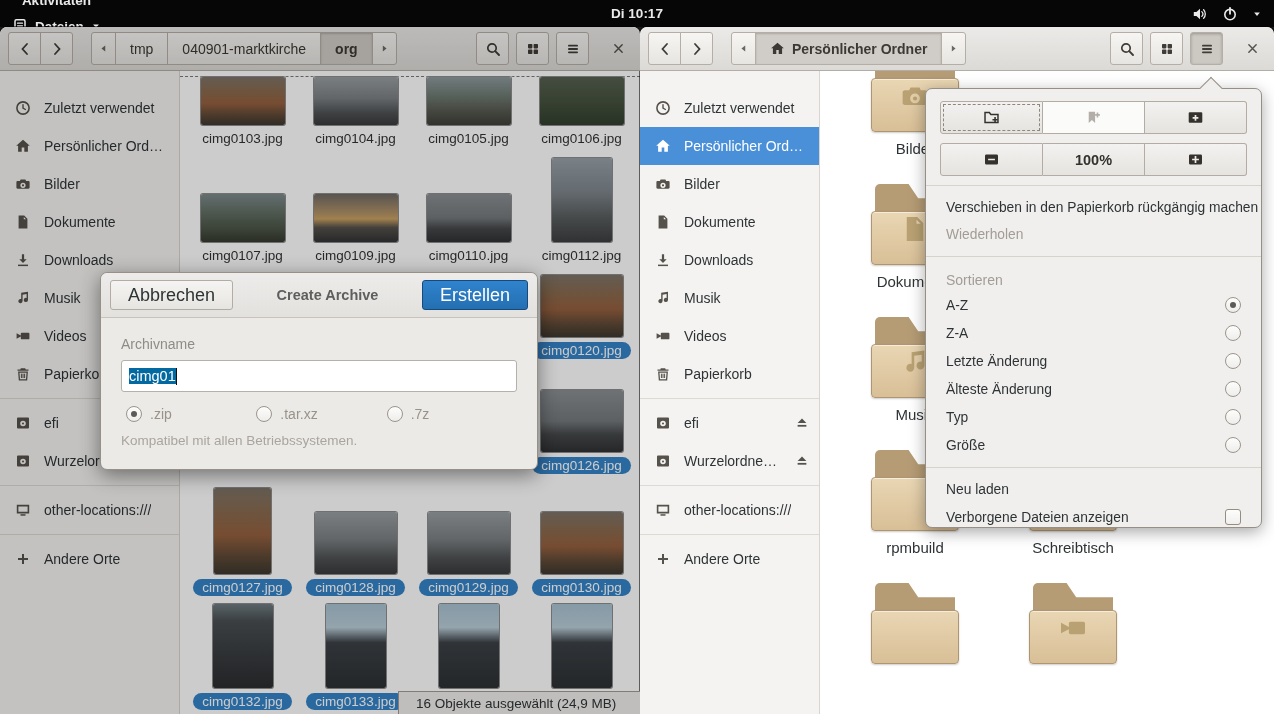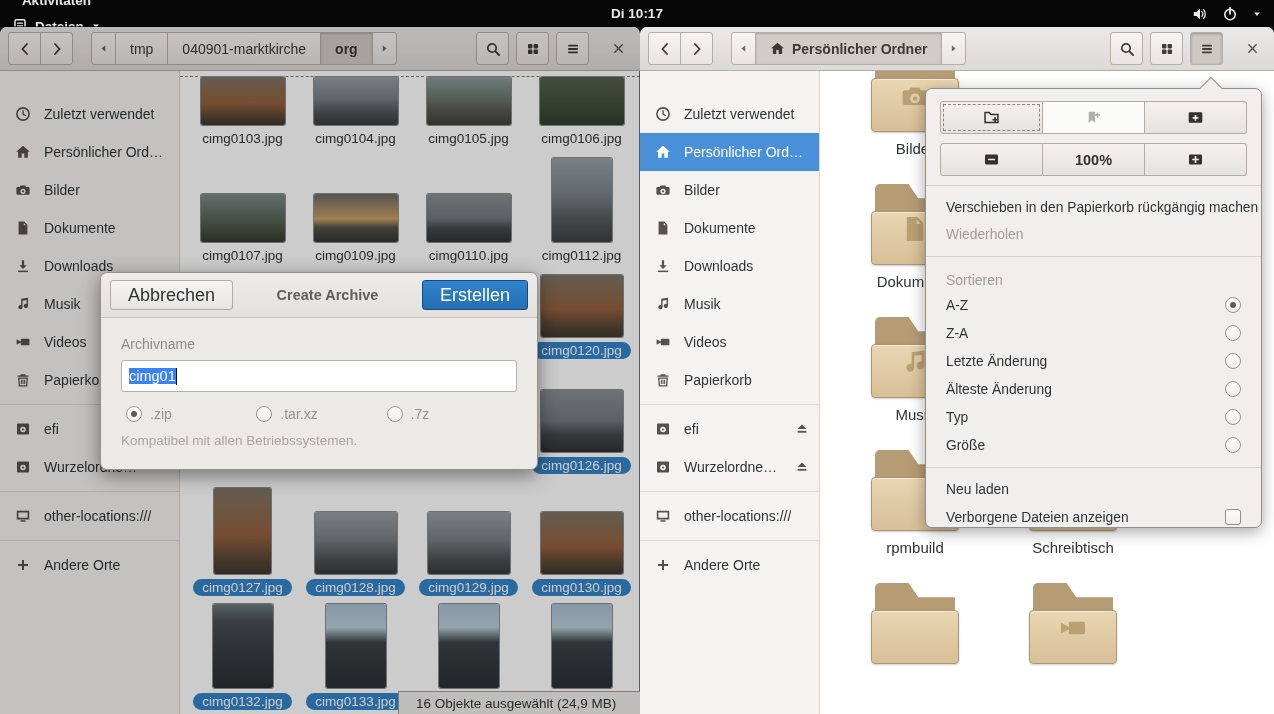--- a/index.html
+++ b/index.html
@@ -44,21 +44,21 @@
   .pbtn.scroll svg { width:11px; height:11px; }
   .pbtn.seg.active { background:#d0ccc7; box-shadow:inset 0 1px 2px rgba(0,0,0,.18); font-weight:bold; }
   .pbtn .ic16 svg { width:15px; height:15px; display:block; }
   .hb-right { margin-left:auto; display:flex; align-items:center; gap:7px; }
   .close-btn { border:none; background:none; width:28px; height:28px; color:#57524c;
                display:flex; align-items:center; justify-content:center; margin-left:8px; }
   .close-btn svg { width:13px; height:13px; }
 
   
   .sidebar { position:absolute; top:44px; left:0; bottom:0; width:180px; background:#f4f3f1;
-             border-right:1px solid #d8d4cf; padding-top:24px; z-index:1; }
+             border-right:1px solid #d8d4cf; padding-top:18px; z-index:1; }
   .srow { position:relative; height:38px; display:flex; align-items:center; gap:13px;
           padding:0 10px 0 15px; font-size:14px; color:#2e3436; cursor:default; }
   .srow.sep { margin-top:11px; }
   .srow.sep::before { content:""; position:absolute; top:-6px; left:0; right:0; height:1px; background:#ddd9d4; }
   .srow.selected { background:#4a90d9; color:#fff; }
   .sicon { width:16px; height:16px; color:#55514b; flex:none; }
   .sicon svg { width:16px; height:16px; display:block; }
   .srow.selected .sicon, .srow.selected .eject { color:#fff; }
   .slabel { white-space:nowrap; overflow:hidden; text-overflow:ellipsis; }
   .eject { display:none; margin-left:auto; color:#55514b; }
@@ -111,21 +111,21 @@
   .dlg-header { height:45px; display:flex; align-items:center; justify-content:space-between; padding:0 9px;
                 background:linear-gradient(#edecea,#e3e1de); border-bottom:1px solid #c7c2bb; border-radius:7px 7px 0 0; }
   .dlg-btn { height:30px; padding:0 17px; font:inherit; font-size:18px; border:1px solid #b3aca3; border-radius:3px;
              background:linear-gradient(#f5f4f2,#e7e5e1); color:#2e3436; }
   .dlg-btn.primary { background:linear-gradient(#2f83cd,#246fb2); border-color:#17497c; color:#fff; }
   .dlg-title { font-weight:bold; font-size:14.5px; color:#5e5e5e; }
   .dlg-body { padding:13px 20px 0; }
   .dlg-label { color:#8f8c86; font-size:14px; margin:5px 0 8px; }
   .dlg-input { height:32px; background:#fff; border:1px solid #b4b0aa; border-radius:3px;
                display:flex; align-items:center; padding:0 7px; font-size:14.5px; }
-  .seltext { background:#3b82f6; color:#fff; }
+  .seltext { background:#0369a1; color:#fff; }
   .caret { width:1px; height:17px; background:#111; }
   .fmt-row { display:flex; margin-top:14px; padding-left:5px; color:#989289; font-size:14px; }
   .fmt { display:flex; align-items:center; gap:8px; width:133px; }
   .radio { width:16px; height:16px; border:1px solid #9b958c; border-radius:50%;
            background:linear-gradient(#fdfdfc,#eeedeb); position:relative; flex:none; }
   .radio.on::after { content:""; position:absolute; inset:4px; border-radius:50%; background:#5d5b57; }
   .dlg-hint { color:#a9a59e; font-size:13.5px; margin-top:11px; }
 
   
   .folders { position:absolute; left:215px; top:21px; display:grid; grid-template-columns:120px 120px;

